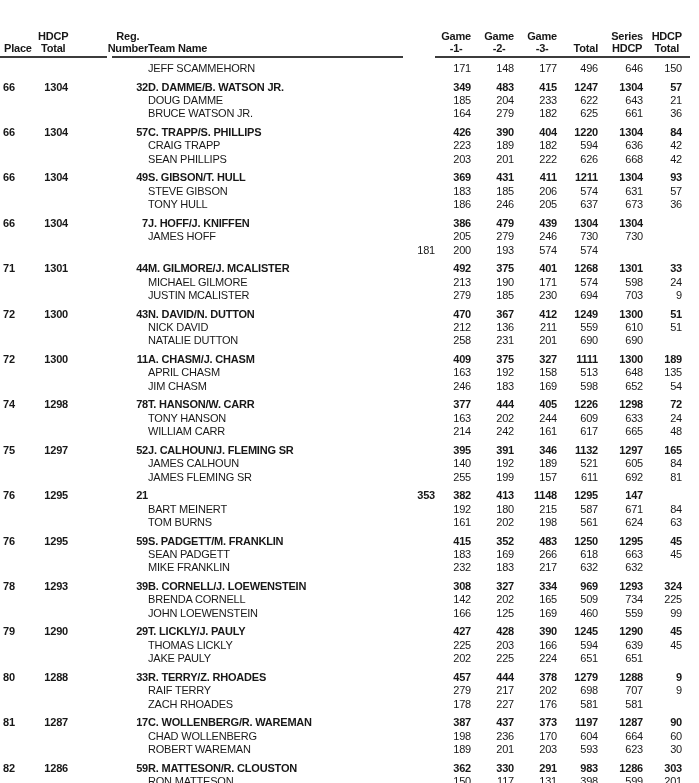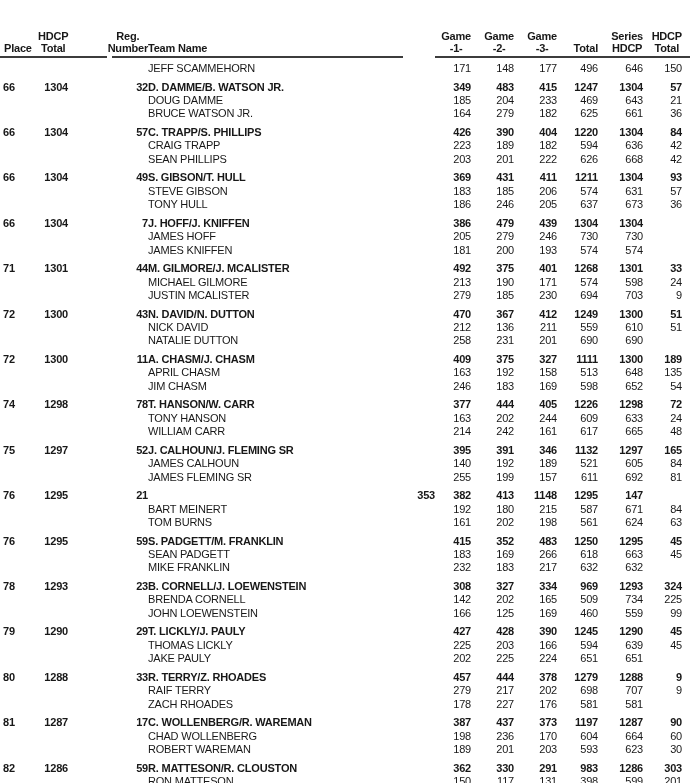--- a/index.html
+++ b/index.html
@@ -128,21 +128,21 @@
     <div class="cell c-num">57</div>
   </div>
       <div class="grid row">
     <div class="cell c-place"></div>
     <div class="cell c-num"></div>
     <div class="cell c-num"></div>
     <div class="cell c-name">DOUG DAMME</div>
     <div class="cell c-num">185</div>
     <div class="cell c-num">204</div>
     <div class="cell c-num">233</div>
-    <div class="cell c-num">469</div>
+    <div class="cell c-num">622</div>
     <div class="cell c-num">643</div>
     <div class="cell c-num">21</div>
   </div>
       <div class="grid row">
     <div class="cell c-place"></div>
     <div class="cell c-num"></div>
     <div class="cell c-num"></div>
     <div class="cell c-name">BRUCE WATSON JR.</div>
     <div class="cell c-num">164</div>
     <div class="cell c-num">279</div>
@@ -244,21 +244,20 @@
     <div class="cell c-num">279</div>
     <div class="cell c-num">246</div>
     <div class="cell c-num">730</div>
     <div class="cell c-num">730</div>
     <div class="cell c-num"></div>
   </div>
       <div class="grid row">
     <div class="cell c-place"></div>
     <div class="cell c-num"></div>
     <div class="cell c-num"></div>
-    <div class="cell c-name">JAMES KNIFFEN</div>
     <div class="cell c-num">181</div>
     <div class="cell c-num">200</div>
     <div class="cell c-num">193</div>
     <div class="cell c-num">574</div>
     <div class="cell c-num">574</div>
     <div class="cell c-num"></div>
   </div>
       <div class="grid row team">
     <div class="cell c-place">71</div>
     <div class="cell c-num">1301</div>
@@ -506,21 +505,21 @@
     <div class="cell c-num">232</div>
     <div class="cell c-num">183</div>
     <div class="cell c-num">217</div>
     <div class="cell c-num">632</div>
     <div class="cell c-num">632</div>
     <div class="cell c-num"></div>
   </div>
       <div class="grid row team">
     <div class="cell c-place">78</div>
     <div class="cell c-num">1293</div>
-    <div class="cell c-num">23</div>
+    <div class="cell c-num">39</div>
     <div class="cell c-name">B. CORNELL/J. LOEWENSTEIN</div>
     <div class="cell c-num">308</div>
     <div class="cell c-num">327</div>
     <div class="cell c-num">334</div>
     <div class="cell c-num">969</div>
     <div class="cell c-num">1293</div>
     <div class="cell c-num">324</div>
   </div>
       <div class="grid row">
     <div class="cell c-place"></div>

